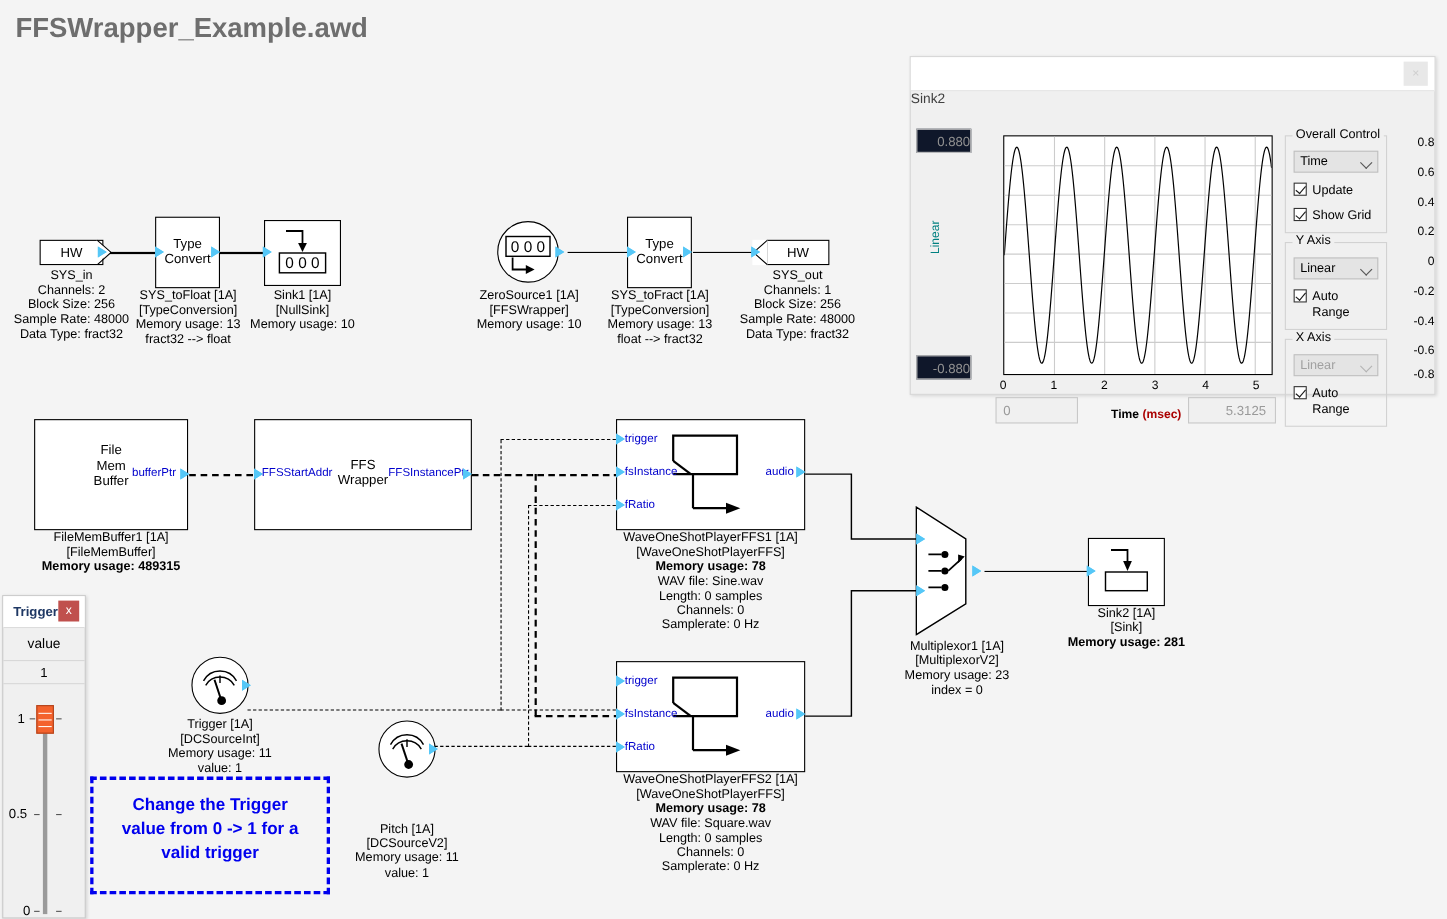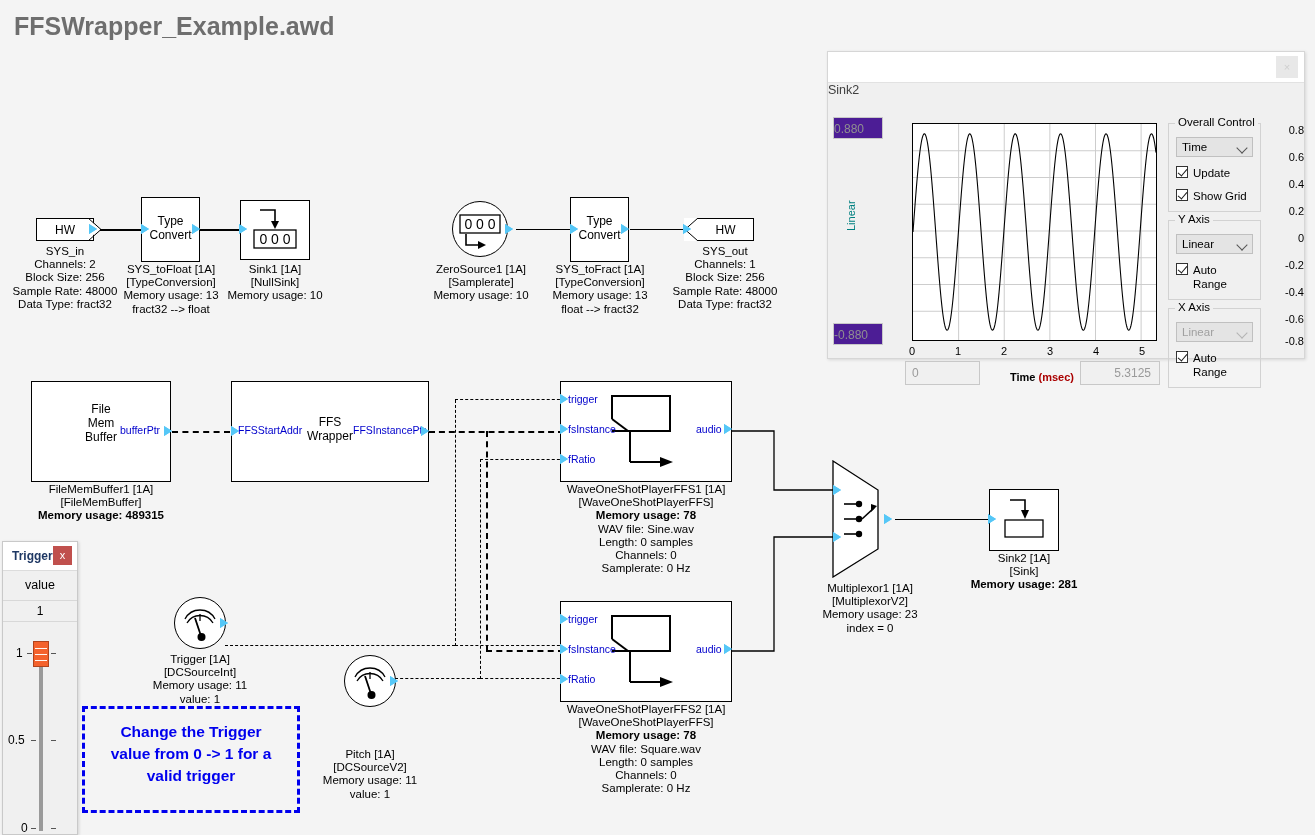--- a/index.html
+++ b/index.html
@@ -59,22 +59,22 @@
   #plot-area{position:relative;width:100%;height:277px;}
   #plot-frame{position:absolute;left:84px;top:40px;width:245px;height:218px;
     background:#fff;border:1px solid #000;box-sizing:border-box;}
   #plot-frame svg{display:block;width:100%;height:100%;}
   .ytick{position:absolute;right:0;font-size:11px;text-align:right;white-space:nowrap;}
   .xtick{position:absolute;font-size:11px;text-align:center;white-space:nowrap;}
   #ylabel{position:absolute;left:17px;top:148px;font-size:11px;color:#008080;
     transform:rotate(-90deg);transform-origin:left top;white-space:nowrap;}
   #xlabel{position:absolute;left:182px;top:288px;font-size:11px;font-weight:bold;white-space:nowrap;}
   #xlabel .t{color:#000;}
-  .valbox{position:absolute;background:#4c1d95;border:1px solid #c8c8c8;box-sizing:border-box;
-    font-size:12px;color:#909090;text-align:left;}
+  .valbox{position:absolute;background:#0f172a;border:1px solid #c8c8c8;box-sizing:border-box;
+    font-size:12px;color:#909090;text-align:right;}
   .rngbox{position:absolute;background:#f0f0f0;border:1px solid #c8c8c8;box-sizing:border-box;
     font-size:12px;color:#9a9a9a;padding-left:6px;line-height:22px;}
   .rngbox.right{text-align:right;padding-right:8px;padding-left:0;}
   
   #ctrlpanel{position:absolute;left:340px;top:40px;width:93px;}
   .group{position:relative;border:1px solid #d2d2d2;box-sizing:border-box;margin-bottom:8px;padding:0 7px 8px;}
   .group>.legend{position:absolute;left:6px;top:-8px;background:#f0f0f0;padding:0 3px;font-size:11.5px;}
   .combo{position:relative;height:20px;background:#e4e4e4;border:1px solid #c0c0c0;box-sizing:border-box;
     font-size:11.5px;line-height:18px;padding-left:5px;margin-top:13px;}
   .combo.disabled{color:#a0a0a0;}
@@ -180,21 +180,21 @@
     <svg width="56" height="56">
       <rect x="8" y="14" width="40" height="18" fill="#fff" stroke="#000" stroke-width="1.3"></rect>
       <text x="28" y="28" font-family="Liberation Sans, sans-serif" font-size="14" text-anchor="middle" fill="#000">0 0 0</text>
       <polyline points="14,33 14,44 27,44" fill="none" stroke="#000" stroke-width="1.6"></polyline>
       <polygon points="26,40 26,48 34,44" fill="#000"></polygon>
     </svg>
   </div>
   <div class="port" style="left:505px;top:224px;"></div>
   <div class="cap" style="left:410px;top:263px;width:142px;">
     <div>ZeroSource1 [1A]</div>
-    <div>[Samplerate]</div>
+    <div>[FFSWrapper]</div>
     <div>Memory usage: 10</div>
   </div>
 
   <div class="blk" style="left:570px;top:197px;width:59px;height:65px;"></div>
   <div class="ctr" style="left:570px;top:214px;width:59px;">
     <div>Type</div>
     <div>Convert</div>
   </div>
   <div class="port" style="left:570px;top:224px;"></div>
   <div class="port" style="left:621px;top:224px;"></div>

